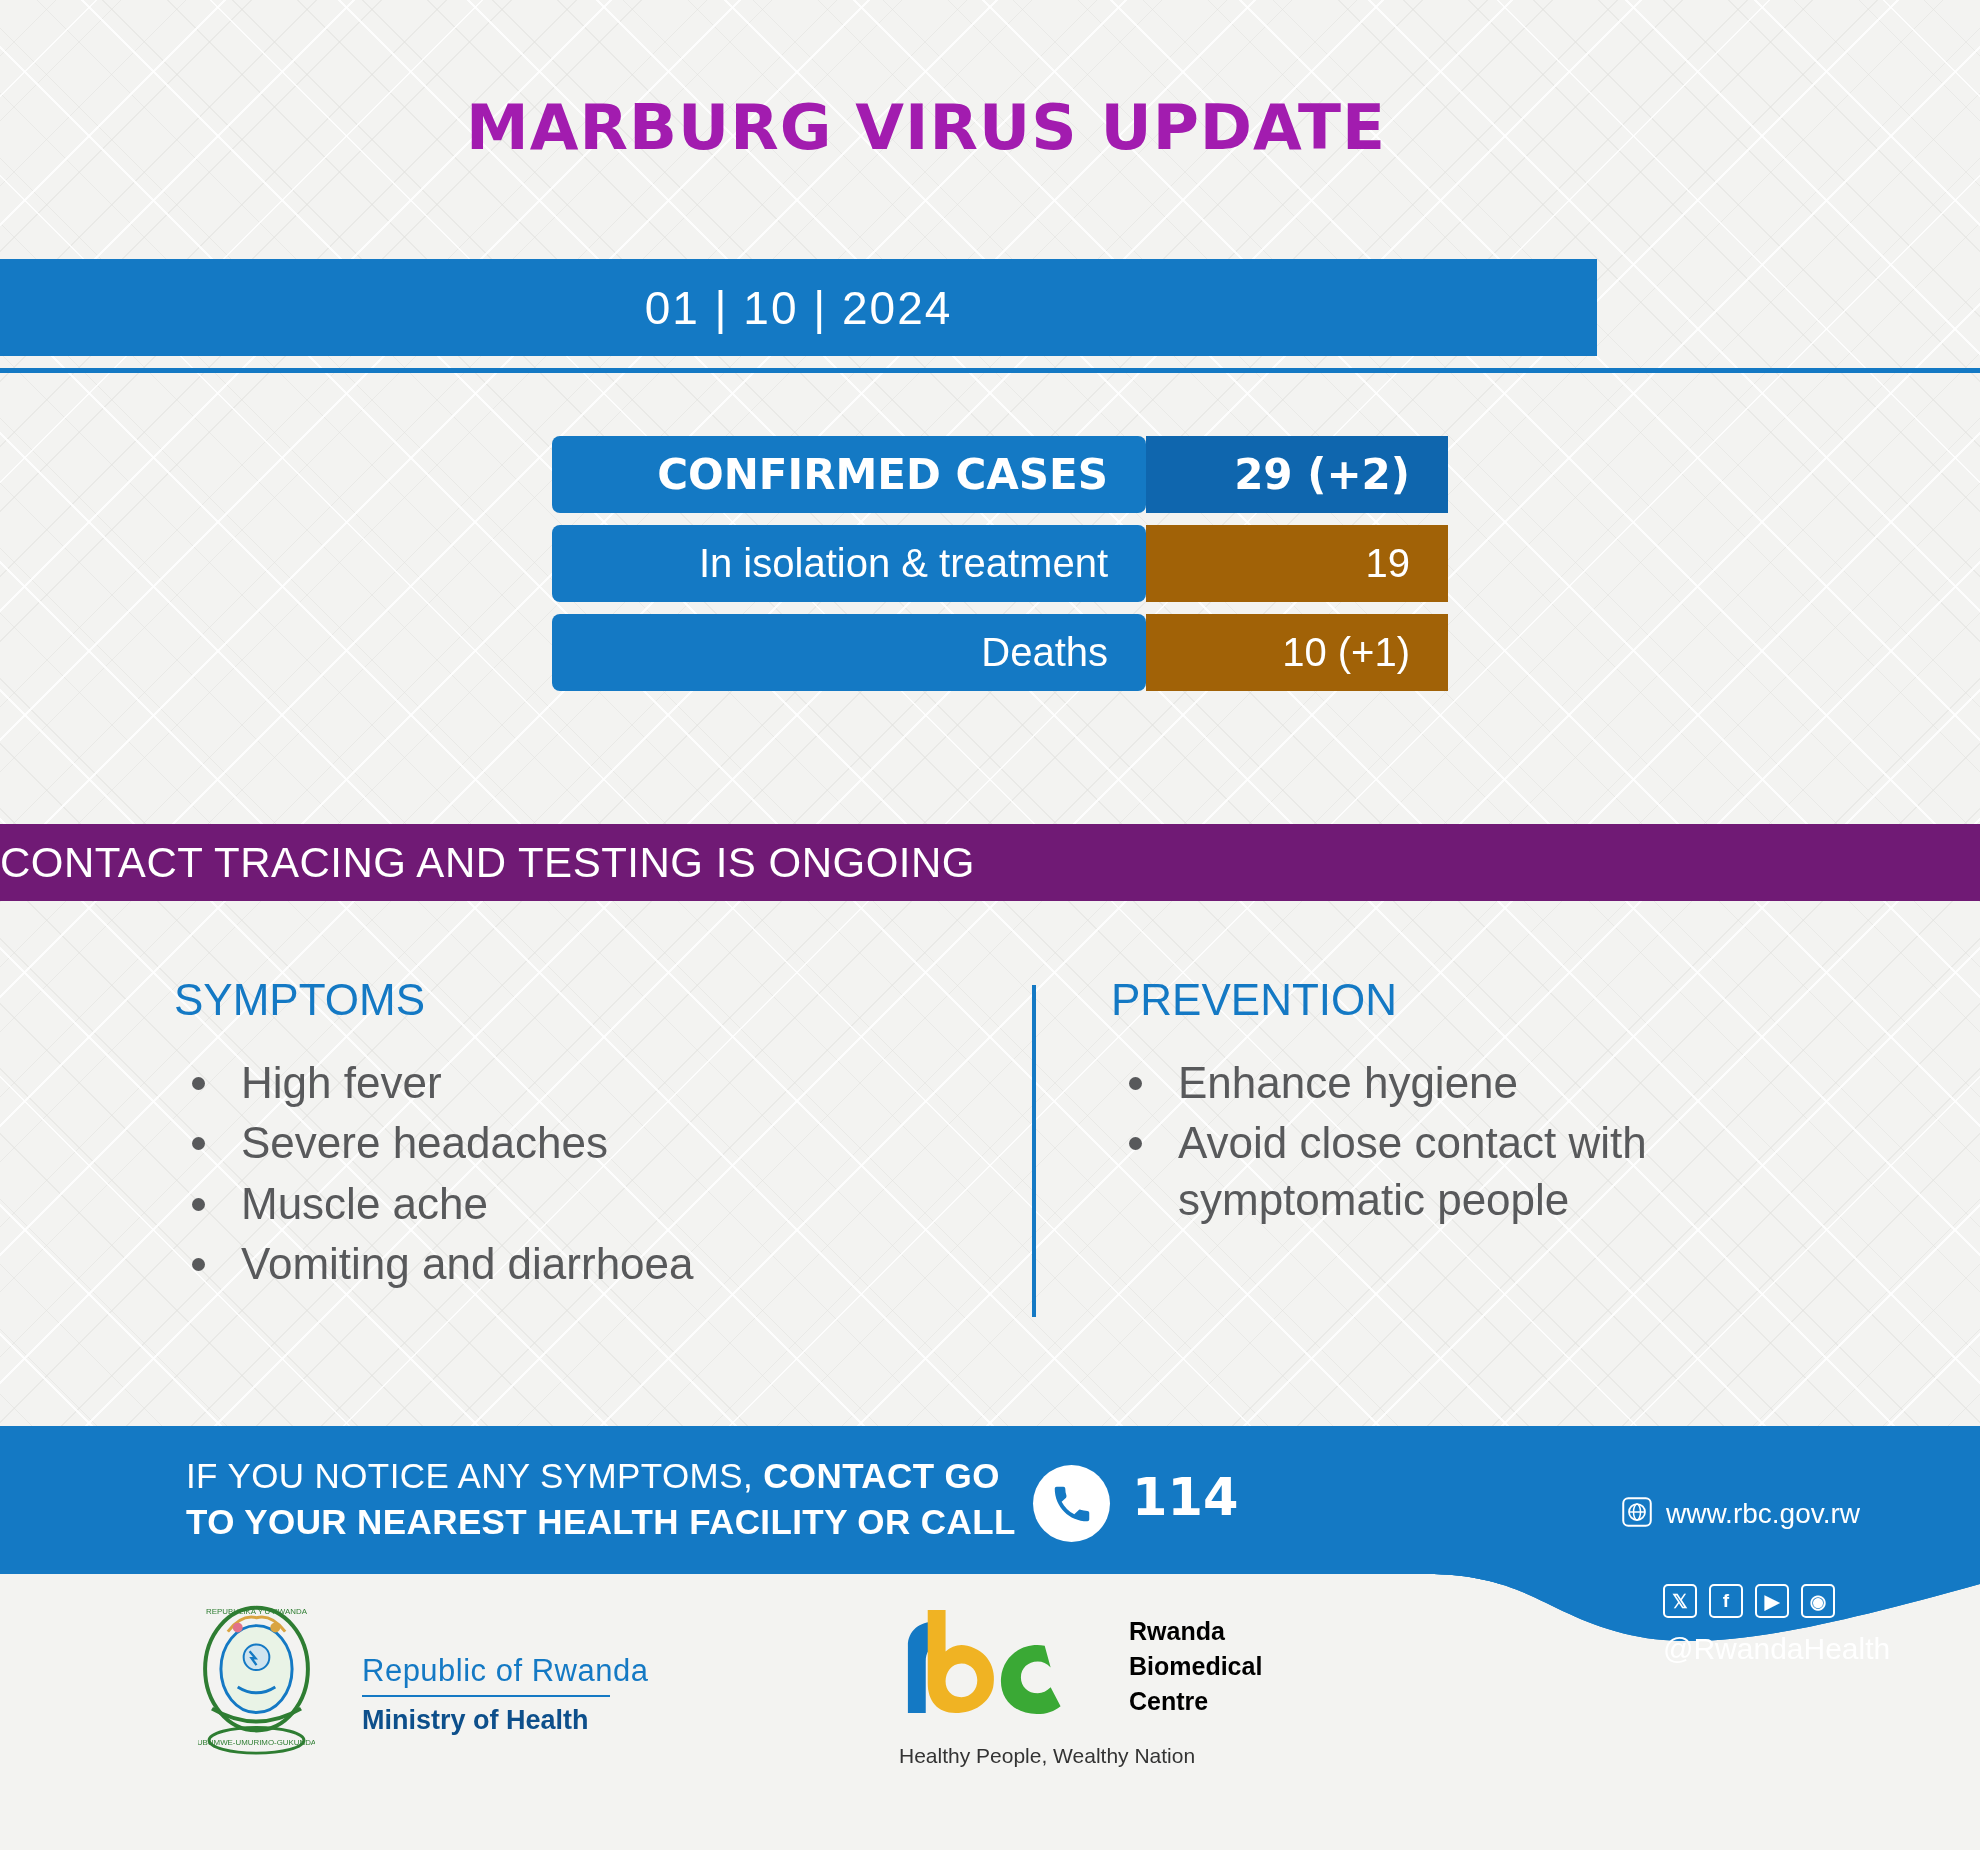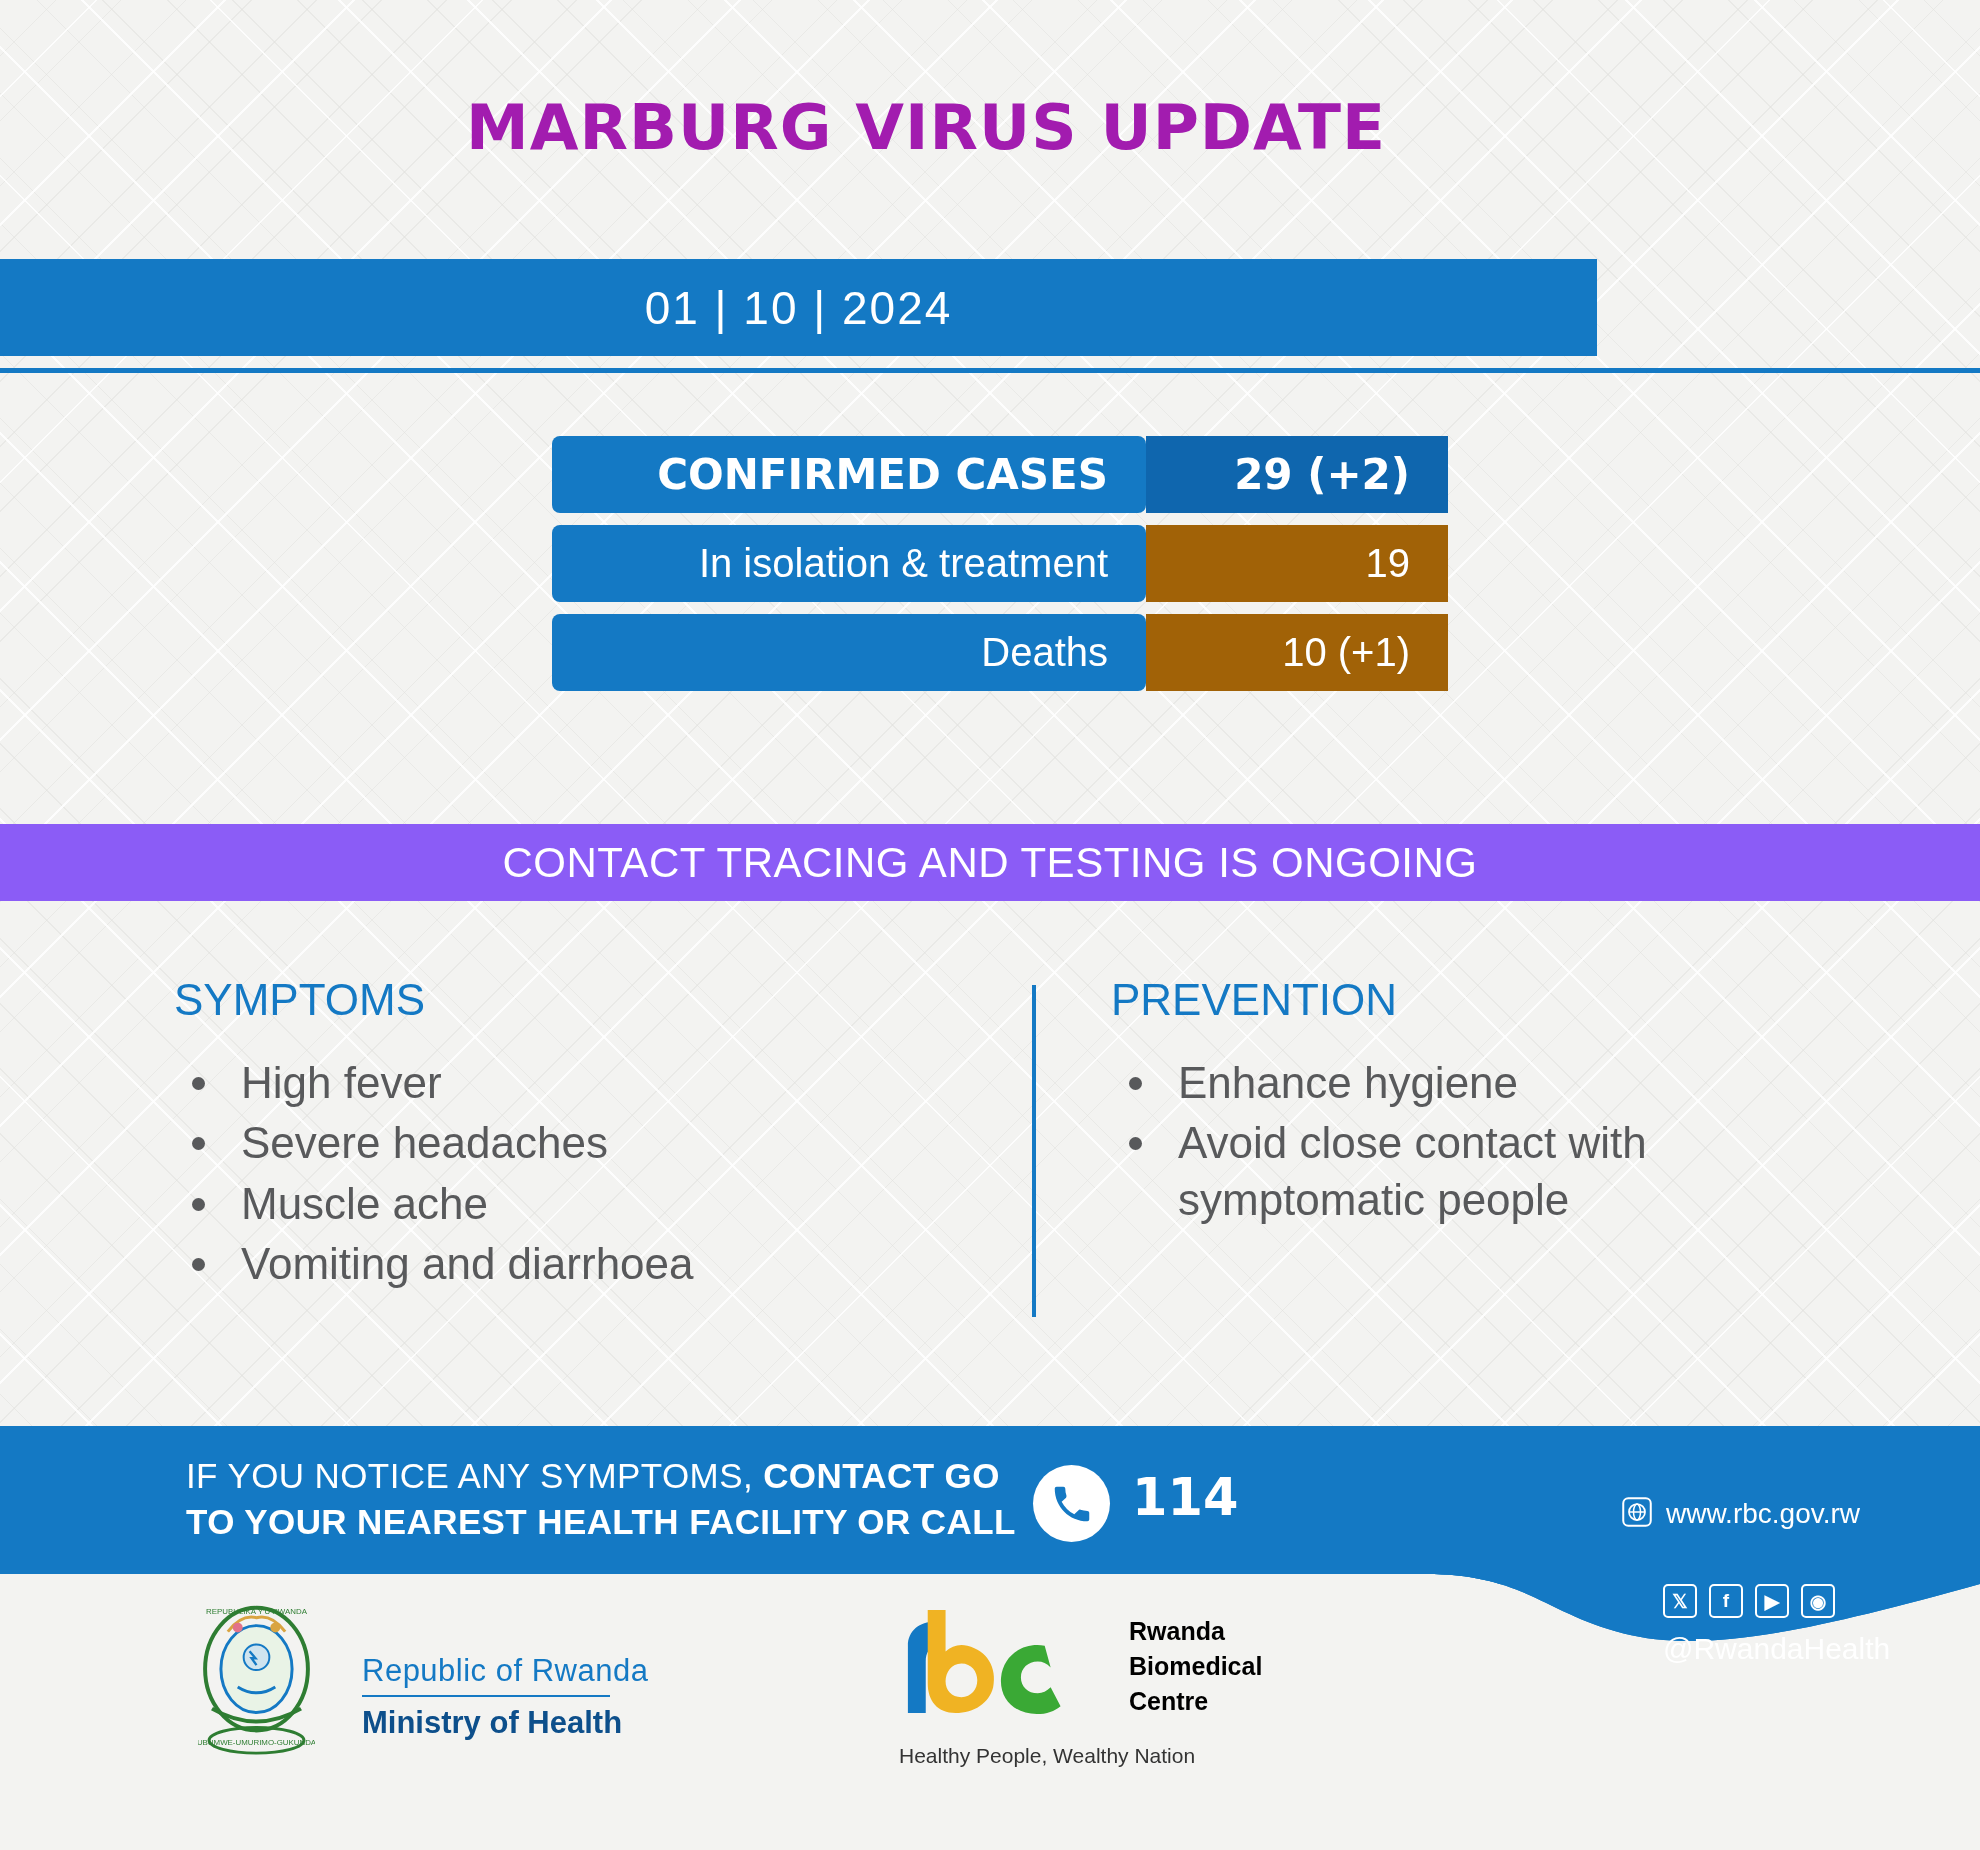--- a/index.html
+++ b/index.html
@@ -120,24 +120,24 @@
   .stat-row.primary .stat-value { background: #0f66ae; }
   .stat-row.last .stat-label { width: 594px; }
 
   
   .tracing-band {
     position: absolute;
     top: 824px;
     left: 0;
     width: 1980px;
     height: 77px;
-    background: #8b5cf6;
-    display: flex;
-    align-items: center;
-    justify-content: center;
+    background: #701a75;
+    display: flex;
+    align-items: center;
+    justify-content: flex-start;
   }
   .tracing-band .tracing-text {
     color: #ffffff;
     font-size: 42px;
     letter-spacing: 0.5px;
   }
 
   
   .cols {
     position: absolute;
@@ -306,21 +306,21 @@
     letter-spacing: 0.5px;
   }
   .moh-underline {
     width: 248px;
     height: 2px;
     background: #1479c4;
     margin: 6px 0 8px 0;
   }
   .moh-text .line2 {
     color: #0d4f8b;
-    font-size: 31px;
+    font-size: 27px;
     font-weight: bold;
   }
 
   .rbc-logo {
     position: absolute;
     top: 1604px;
     left: 896px;
     z-index: 3;
   }
   .rbc-mark { display: block; }

